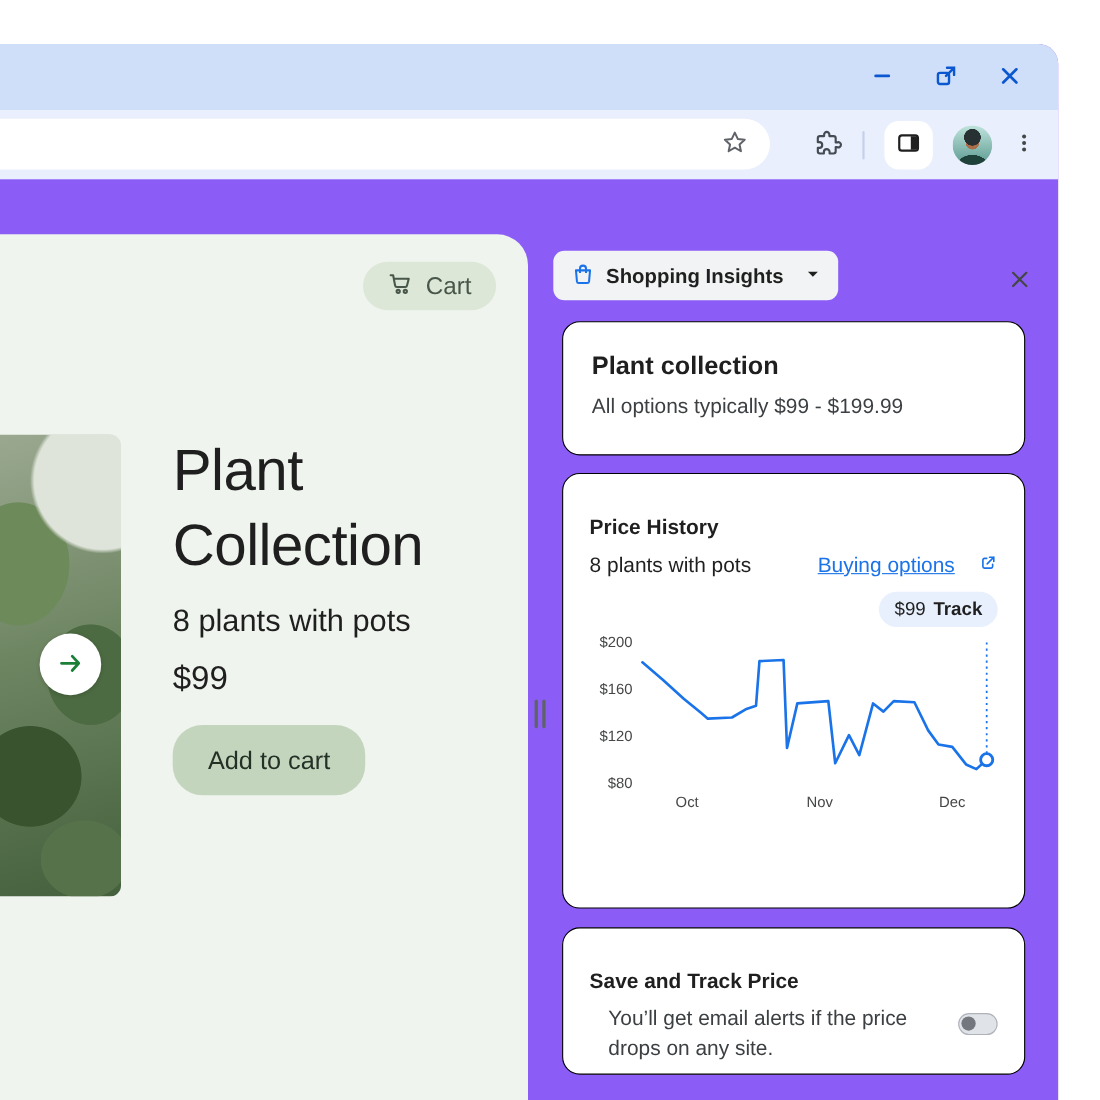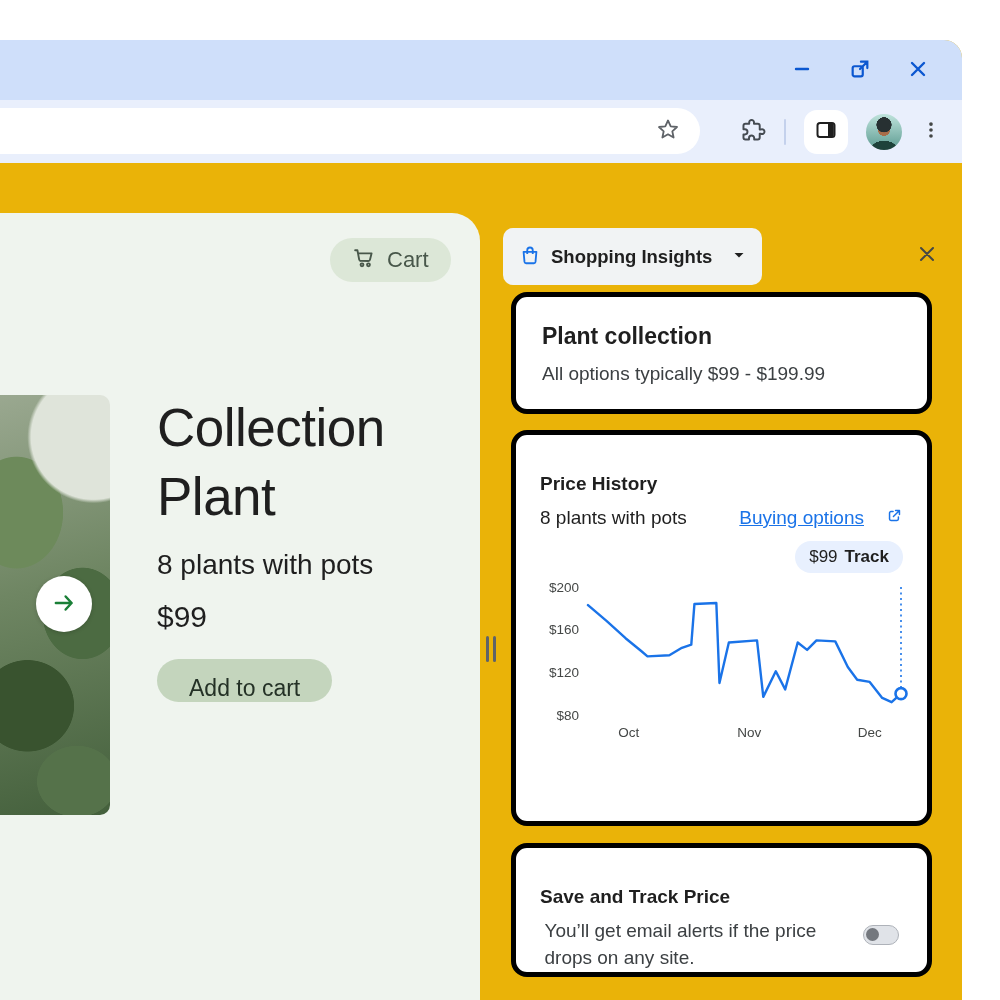--- a/index.html
+++ b/index.html
@@ -1,20 +1,20 @@
 <!DOCTYPE html>
 <html><head>
 <meta charset="utf-8">
 <style>
   * { margin:0; padding:0; box-sizing:border-box; }
   body { background:#fff; font-family:"Liberation Sans", sans-serif; }
   .screen { position:relative; width:1000px; height:1000px; background:#fff; overflow:hidden; }
 
   .window { position:absolute; left:0; top:40px; right:38px; bottom:0;
-            border-radius:0 18px 0 0; overflow:hidden; background:#eab308; }
+            border-radius:0 18px 0 0; overflow:hidden; background:#8b5cf6; }
 
   
   .titlebar { height:60px; background:#cfdffa; display:flex; align-items:center;
               justify-content:flex-end; padding-right:26px; }
   .win-controls { display:flex; align-items:center; gap:22px; }
   .win-btn { width:36px; height:36px; border:none; background:transparent; cursor:pointer;
              display:flex; align-items:center; justify-content:center; }
   .win-btn svg { stroke:#0b57d0; stroke-width:2.4; stroke-linecap:round; fill:none; }
 
   
@@ -52,40 +52,40 @@
                  radial-gradient(ellipse 60% 14% at 70% 92%, #55724a 0 60%, rgba(0,0,0,0) 61%),
                  linear-gradient(165deg,#9aa890 0%,#6f8663 45%,#44603c 100%); }
   .img-arrow { position:absolute; left:36px; top:536px; width:56px; height:56px;
                border-radius:50%; background:#fff; border:none; cursor:pointer;
                display:flex; align-items:center; justify-content:center;
                box-shadow:0 1px 4px rgba(0,0,0,.18); }
   .page-title { position:absolute; left:157px; top:353px; font-size:53px; line-height:69px;
                 font-weight:500; color:#1f1f1f; letter-spacing:-0.5px; }
   .page-sub { position:absolute; left:157px; top:509px; font-size:28px; color:#1f1f1f; }
   .page-price { position:absolute; left:157px; top:560px; font-size:30px; color:#1f1f1f; }
-  .add-cart { position:absolute; left:157px; top:619px; height:43px; padding:16px 32px;
+  .add-cart { position:absolute; left:157px; top:619px; height:64px; padding:16px 32px;
               background:#c4d5bd; border:none; border-radius:27px; cursor:pointer;
               font-size:23px; color:#243126; font-weight:500; font-family:inherit; }
 
   .drag-handle { position:absolute; left:486px; top:596px; width:13px; height:26px;
                  display:flex; gap:4px; cursor:col-resize; }
   .drag-handle i { width:3px; height:26px; background:#5f6368; border-radius:2px; }
 
   
-  .sp-header { position:absolute; left:503px; top:188px; width:259px; height:57px;
+  .sp-header { position:absolute; left:503px; top:188px; width:259px; height:45px;
                background:#f1f3f4; border:none; border-radius:10px; display:flex;
                align-items:center; gap:10px; padding:0 16px; cursor:pointer;
                font-family:inherit; }
   .sp-header .lbl { font-size:18.5px; font-weight:600; color:#1f1f1f; }
   .sp-close { position:absolute; left:912px; top:200px; width:30px; height:30px; border:none;
               background:transparent; cursor:pointer; display:flex; align-items:center;
               justify-content:center; }
 
   .card { position:absolute; left:511px; width:421px; background:#fff;
-          border:5px solid #000000; border-radius:16px; }
+          border:1px solid #000000; border-radius:16px; }
   .card1 { top:252px; height:122px; padding:26px; }
   .card1 h2 { font-size:23px; font-weight:600; color:#1f1f1f; margin-bottom:13px; }
   .card1 p { font-size:19px; color:#3c4043; }
 
   .card2 { top:390px; height:396px; padding:38px 24px; }
   .card2 h3 { font-size:19px; font-weight:700; color:#1f1f1f; margin-bottom:12px; }
   .ph-row { display:flex; justify-content:space-between; align-items:center; }
   .ph-sub { font-size:19px; color:#1f1f1f; }
   .link { color:#1a73e8; font-size:19px; text-decoration:underline; cursor:pointer;
           display:inline-flex; align-items:center; gap:22px; }
@@ -93,21 +93,21 @@
   .badge { background:#e8f0fe; border-radius:16px; height:32px; display:flex;
            align-items:center; gap:7px; padding:0 14px; font-size:17px; color:#1f1f1f; }
   .badge b { font-weight:700; }
   #price-chart { width:373px; height:170px; display:block; margin-top:2px; }
   #price-chart text { font-family:"Liberation Sans", sans-serif; }
   .footnote { margin-top:6px; font-size:16.2px; line-height:26px; color:#444746; }
   .footnote a { color:#1a73e8; text-decoration:underline; cursor:pointer; }
 
   .card3 { top:803px; height:134px; padding:38px 24px; }
   .card3 h3 { font-size:19px; font-weight:700; color:#1f1f1f; margin-bottom:9px; }
-  .st-row { display:flex; justify-content:center; gap:18px; }
+  .st-row { display:flex; justify-content:flex-end; gap:18px; }
   .st-body { font-size:19px; line-height:27px; color:#3c4043; max-width:300px; }
   .switch { width:36px; height:20px; border-radius:10px; background:#e0e3e8;
             border:1.5px solid #aeb2b9; position:relative; margin-top:8px; cursor:pointer;
             flex:none; }
   .switch .knob { position:absolute; left:2px; top:2px; width:13px; height:13px;
                   border-radius:50%; background:#74787e; }
 </style>
 </head>
 <body>
 
@@ -196,22 +196,22 @@
 
     <button class="img-arrow">
       <span>
         <svg width="26" height="26" viewBox="0 0 24 24" fill="none" stroke="#1a7f37" stroke-width="2.3" stroke-linecap="round" stroke-linejoin="round">
             <path d="M4.5 12h14.5 M13.5 6l5.5 6-5.5 6"></path>
           </svg>
       </span>
     </button>
 
     <h1 class="page-title">
+      <div>Plant</div>
       <div>Collection</div>
-      <div>Plant</div>
     </h1>
     <div class="page-sub">8 plants with pots</div>
     <div class="page-price">$99</div>
     <button class="add-cart">Add to cart</button>
 
     <div class="drag-handle">
         <i></i>
         <i></i>
       </div>
 

